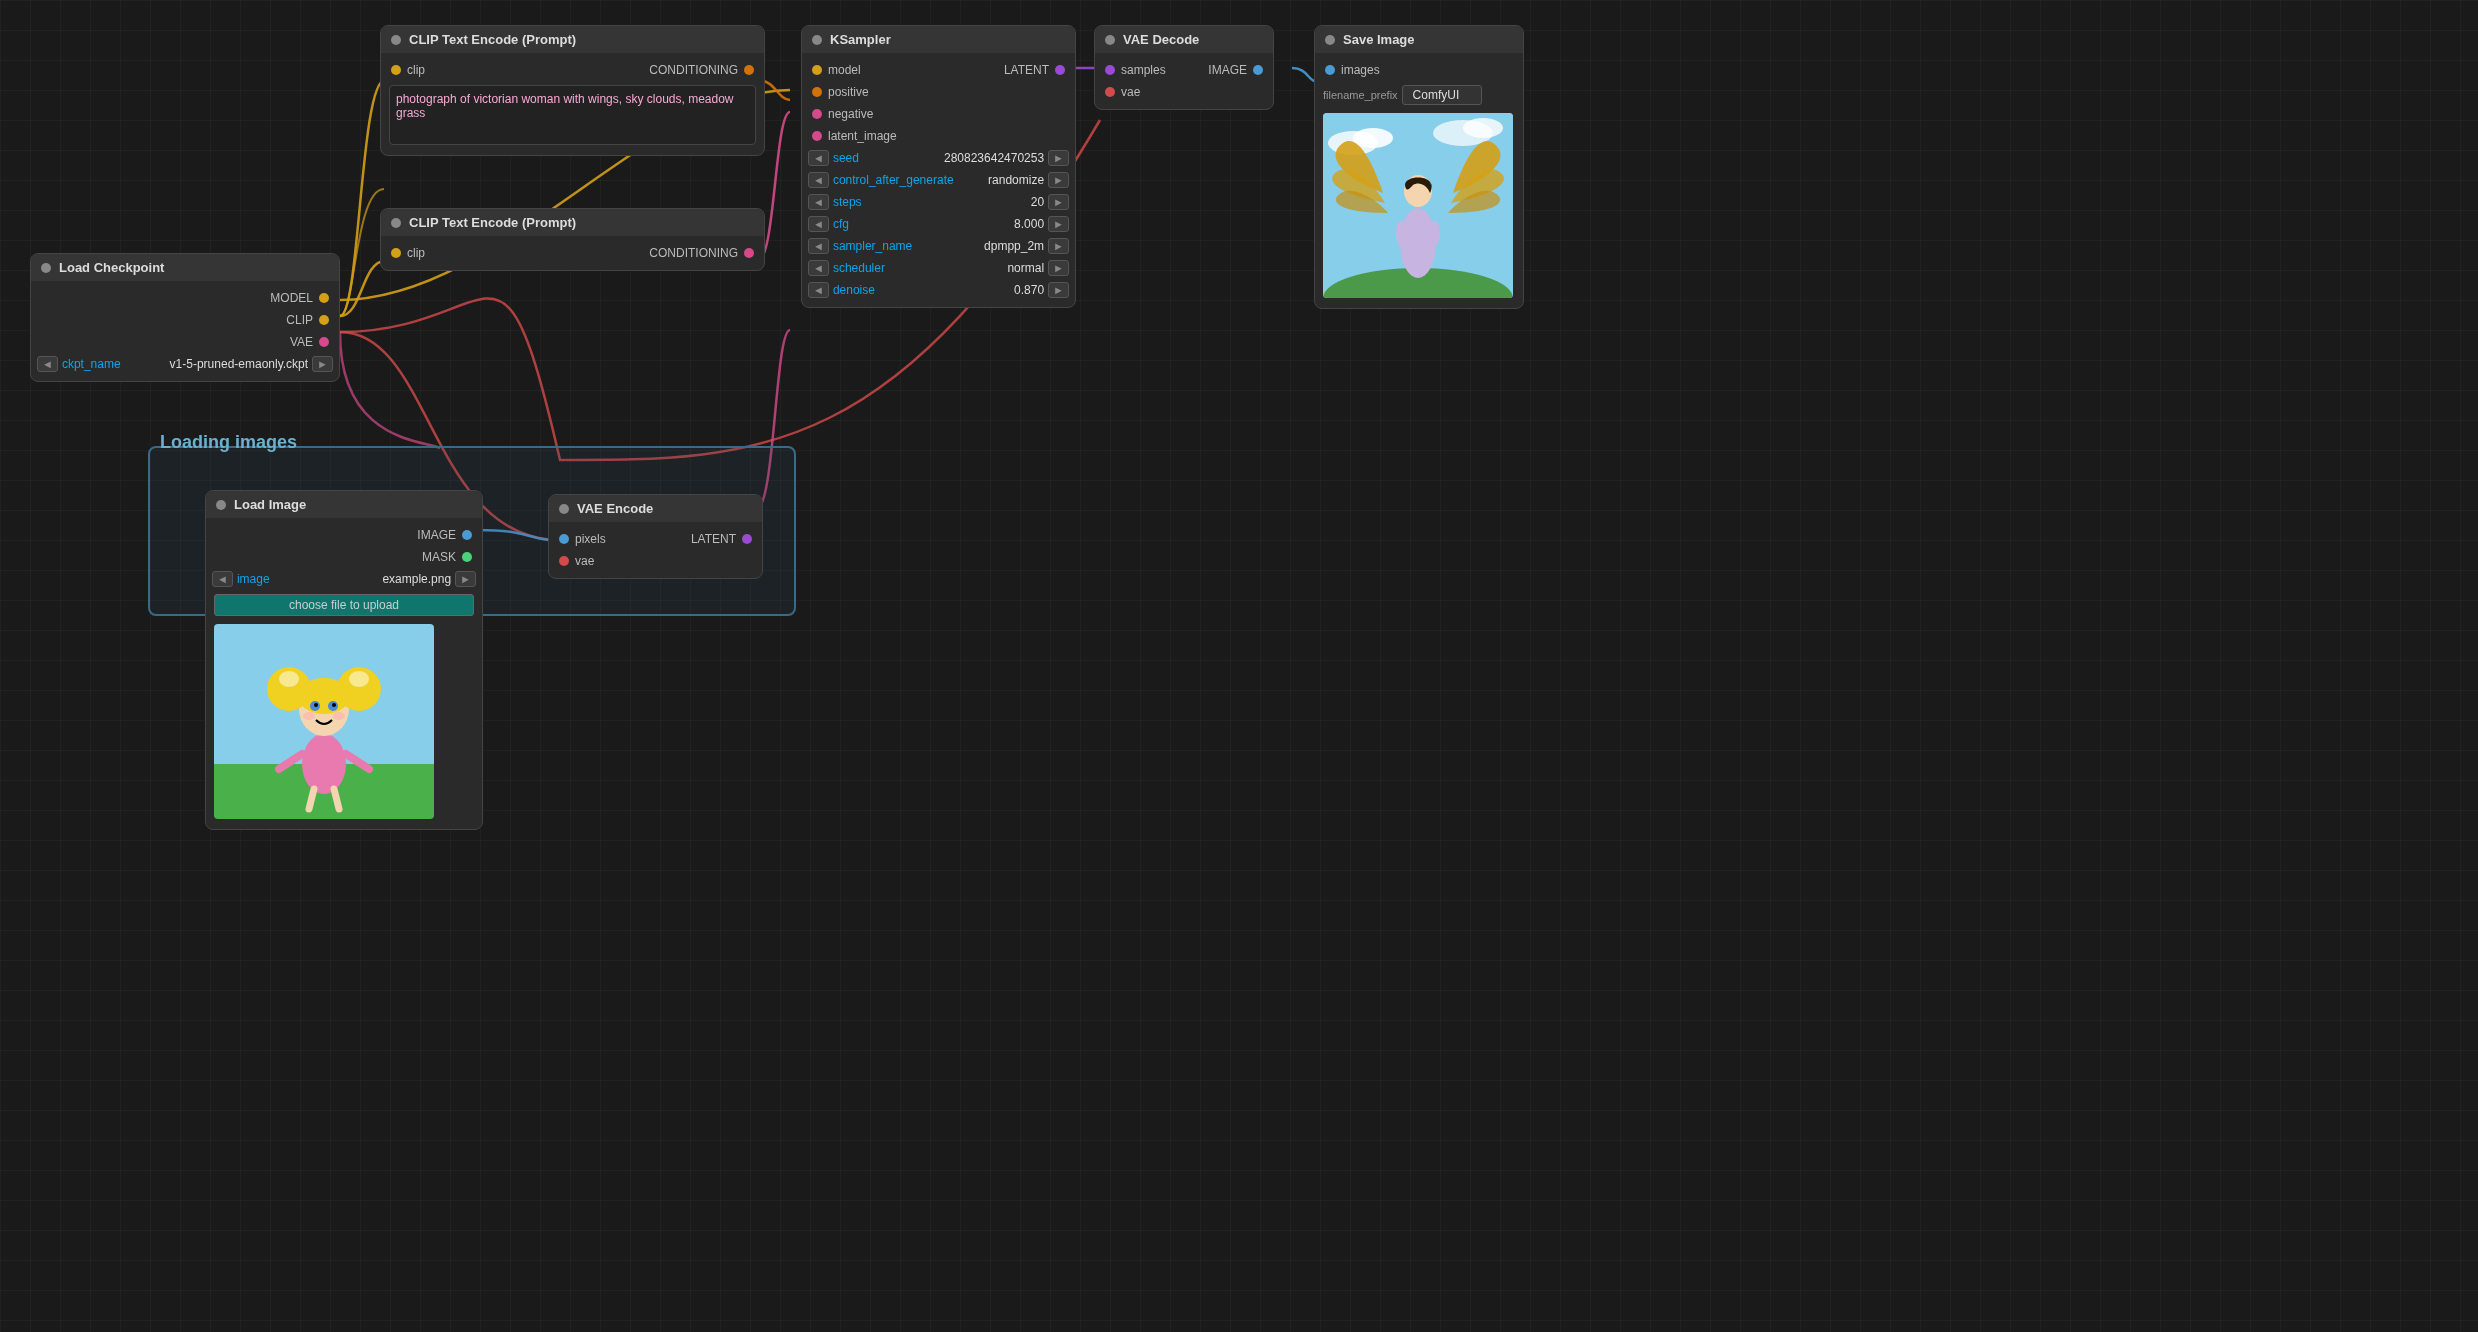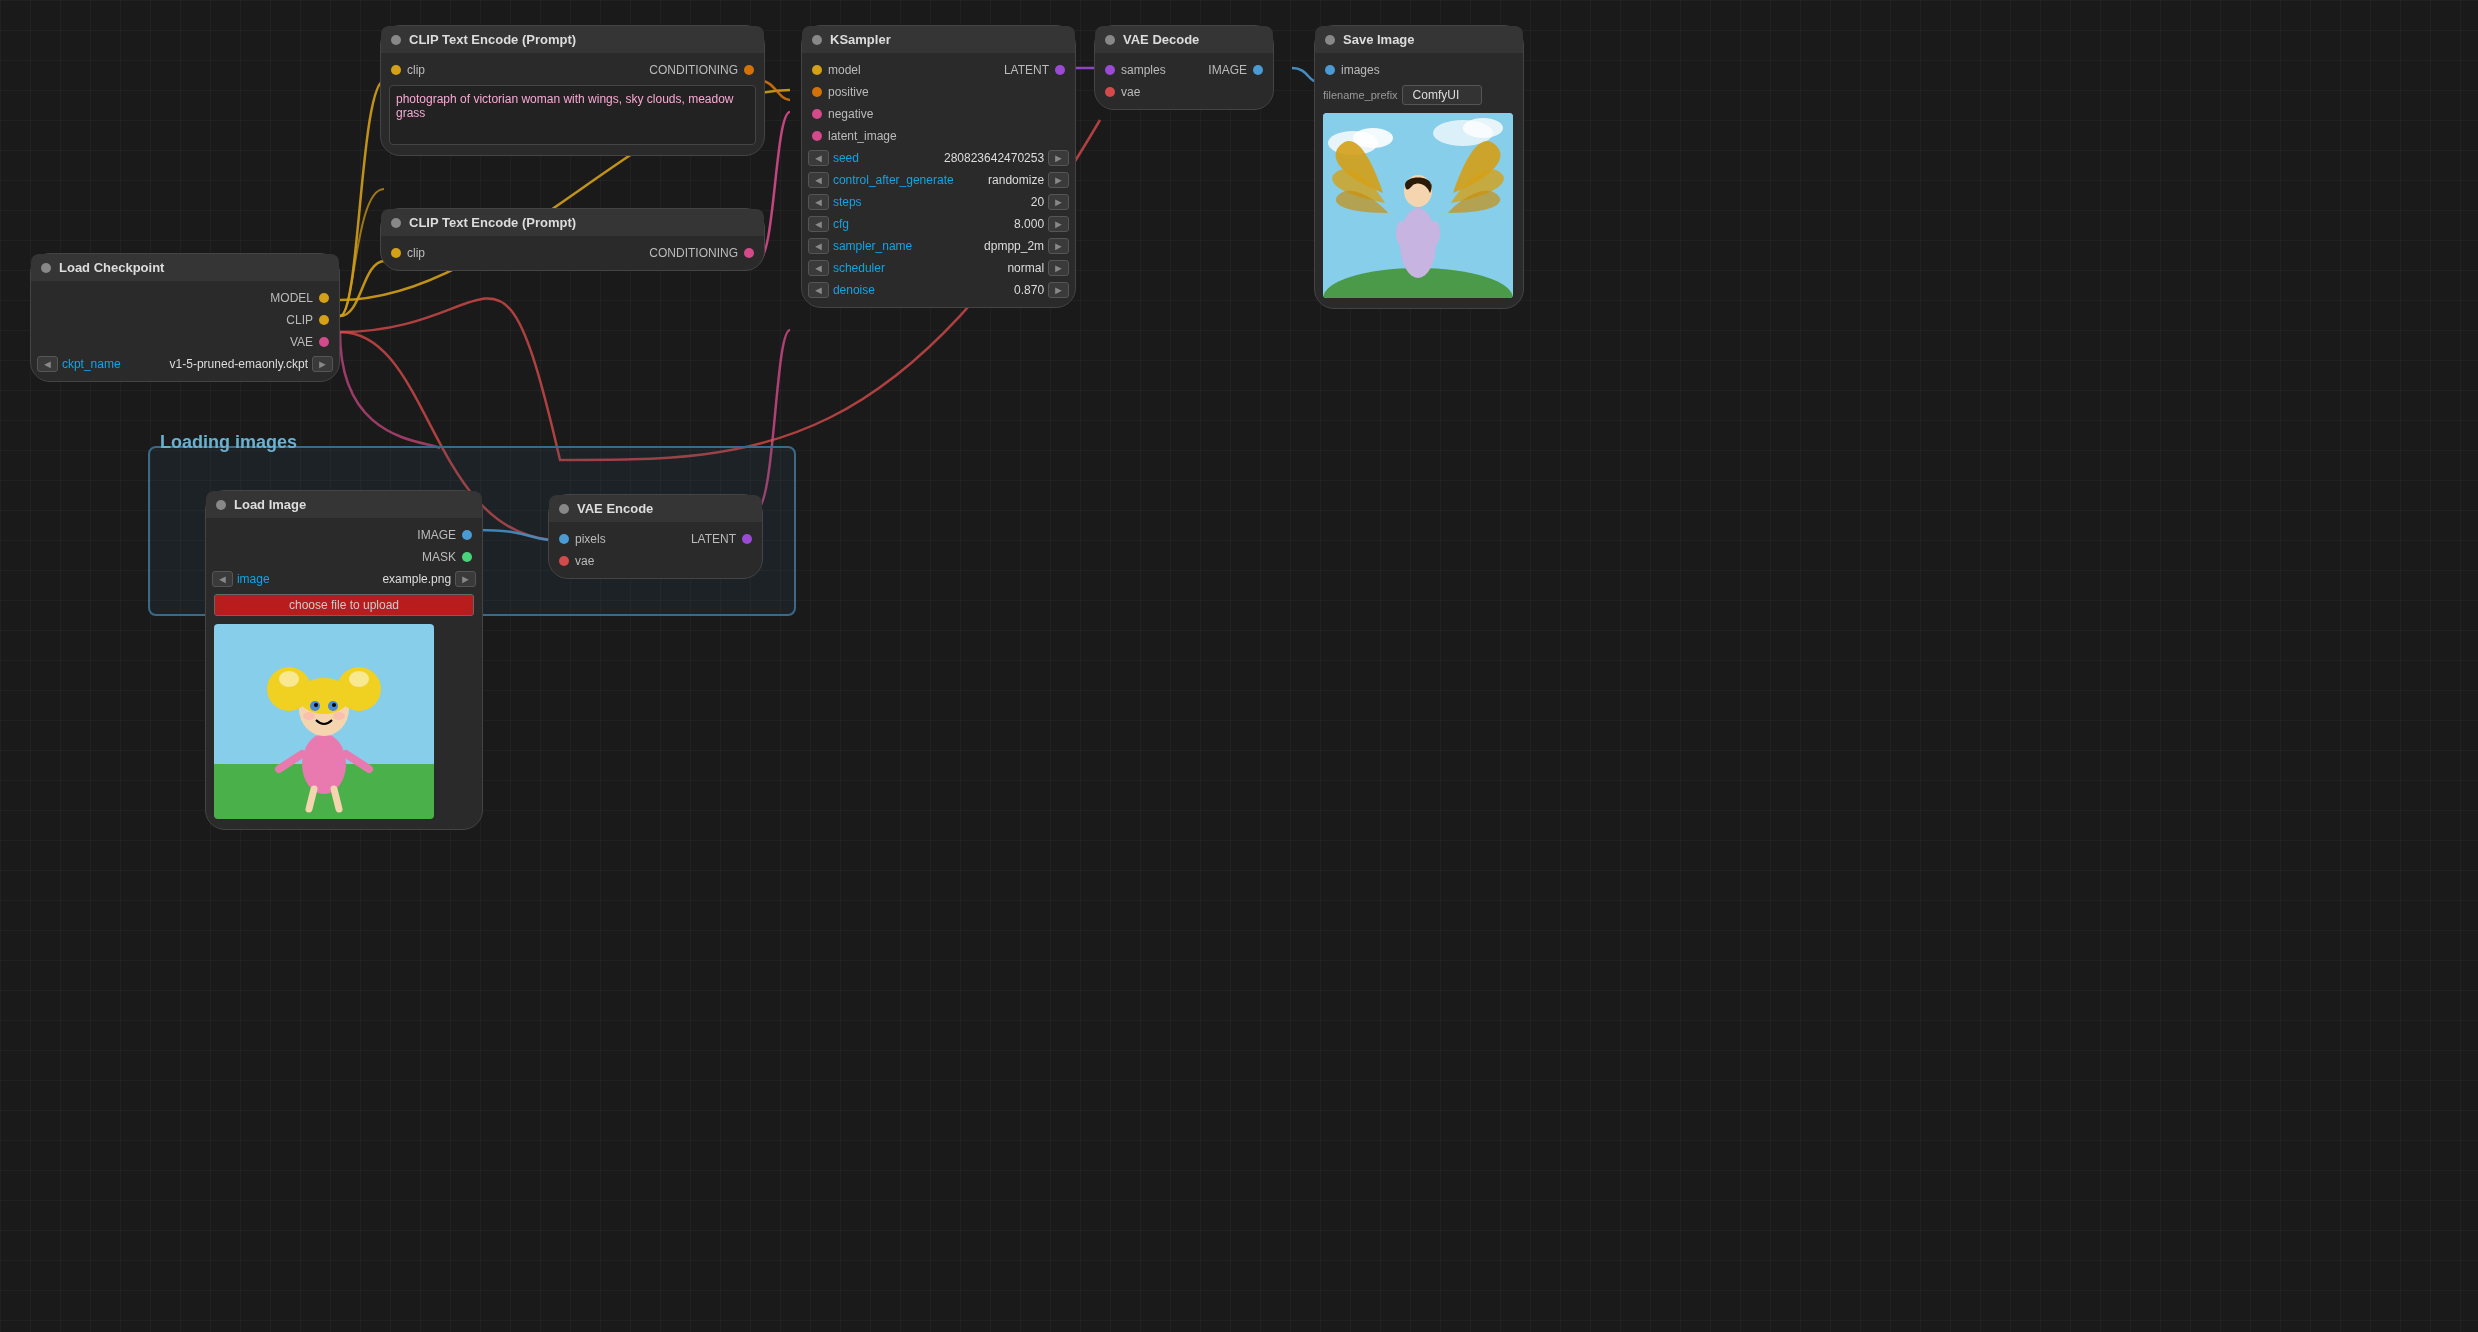--- a/index.html
+++ b/index.html
@@ -14,21 +14,21 @@
       overflow: hidden;
       font-family: Arial, sans-serif;
       font-size: 13px;
       color: #ccc;
       position: relative;
     }
 
     .node {
       position: absolute;
       background: #2a2a2a;
-      border-radius: 20px;
+      border-radius: 8px;
       border: 1px solid #444;
       min-width: 180px;
     }
 
     .node-header {
       background: #353535;
       border-radius: 8px 8px 0 0;
       padding: 6px 10px;
       display: flex;
       align-items: center;
@@ -174,21 +174,21 @@
     .connections-svg {
       position: absolute;
       top: 0;
       left: 0;
       width: 2478px;
       height: 1332px;
       pointer-events: none;
     }
 
     .choose-btn {
-      background: #b91c1c;
+      background: #0f766e;
       border: 1px solid #666;
       border-radius: 3px;
       color: #ccc;
       font-size: 12px;
       padding: 3px 3px;
       cursor: pointer;
       width: 100%;
       text-align: center;
     }
   </style>

